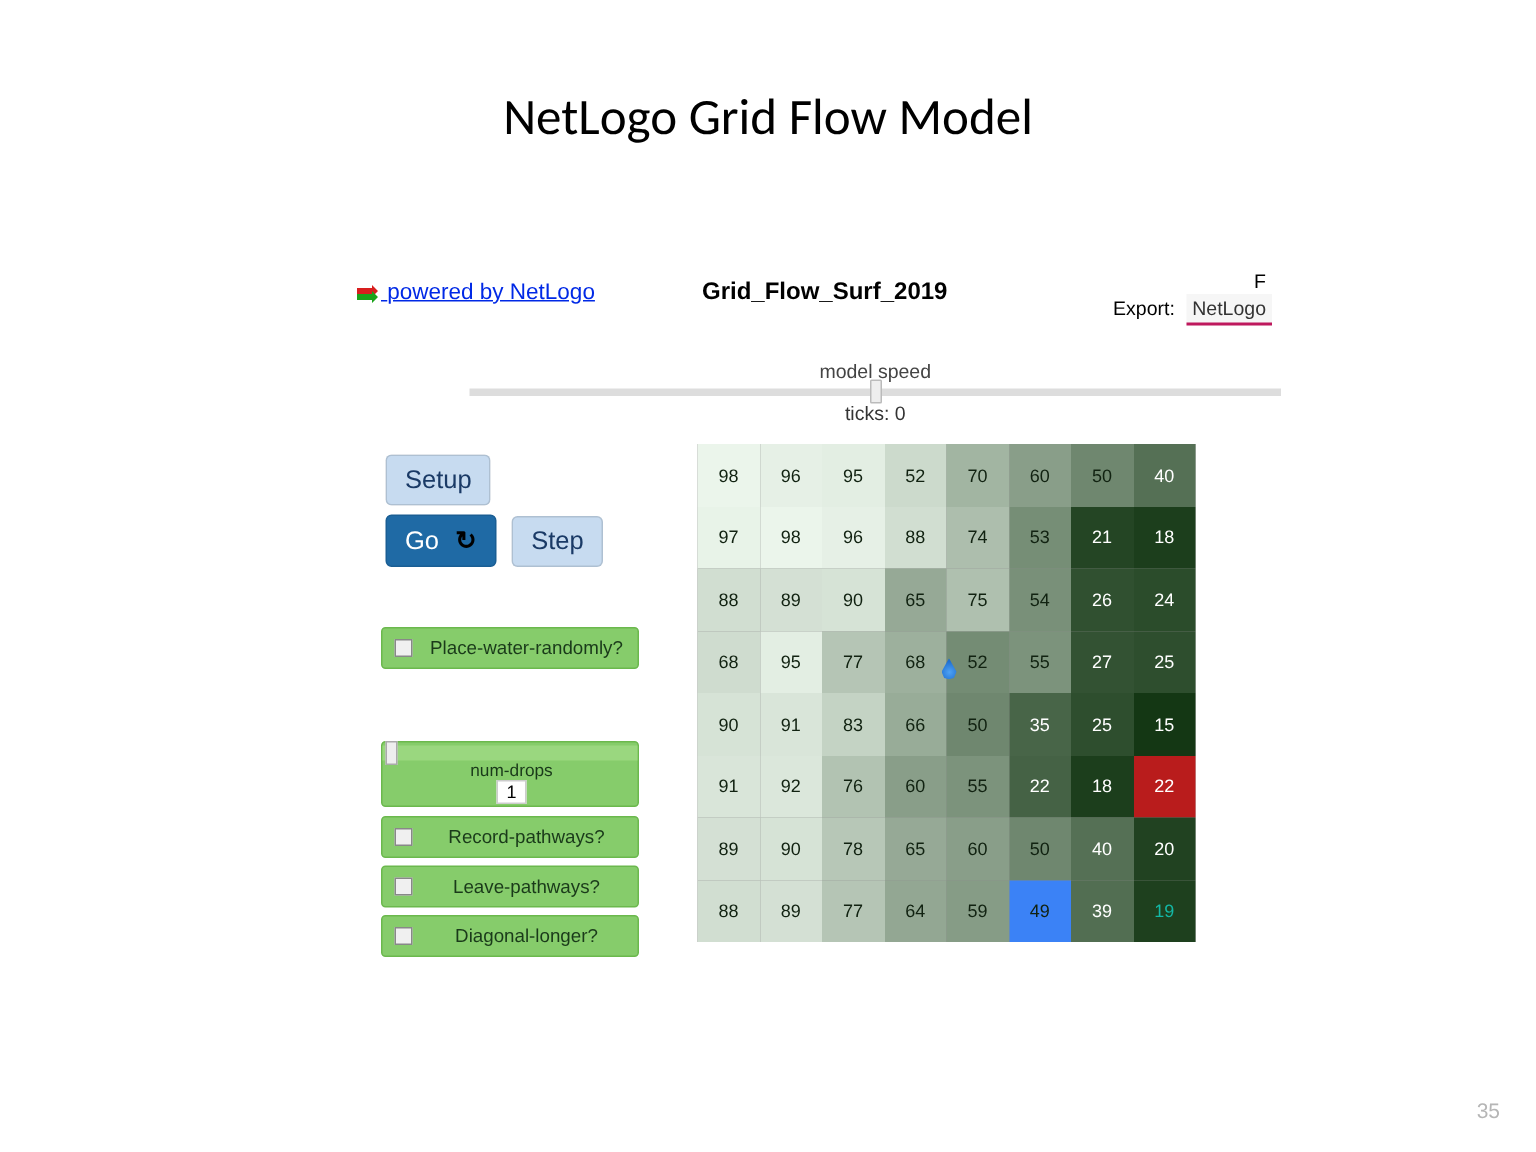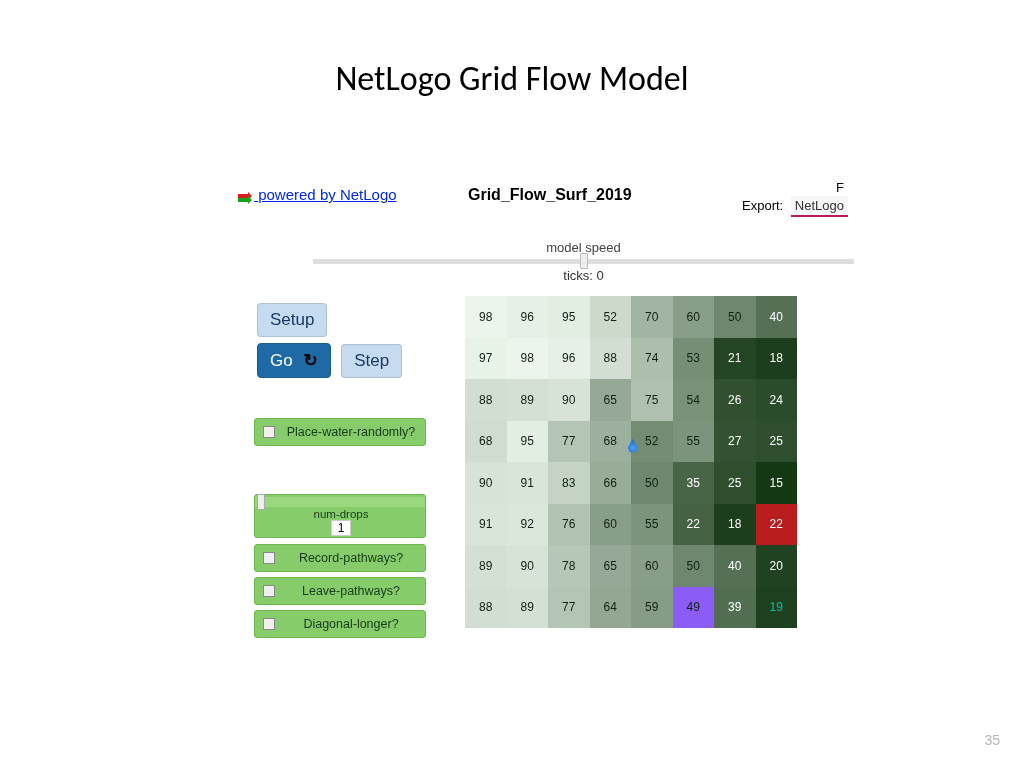--- a/index.html
+++ b/index.html
@@ -366,21 +366,21 @@
         <div class="cell" style="background: rgb(150, 169, 150); color: rgb(17, 34, 17);">65</div>
         <div class="cell" style="background: rgb(137, 158, 137); color: rgb(17, 34, 17);">60</div>
         <div class="cell" style="background: rgb(111, 135, 111); color: rgb(17, 34, 17);">50</div>
         <div class="cell" style="background: rgb(85, 112, 85); color: rgb(255, 255, 255);">40</div>
         <div class="cell" style="background: rgb(33, 66, 33); color: rgb(255, 255, 255);">20</div>
         <div class="cell" style="background: rgb(209, 222, 209); color: rgb(17, 34, 17);">88</div>
         <div class="cell" style="background: rgb(212, 224, 212); color: rgb(17, 34, 17);">89</div>
         <div class="cell" style="background: rgb(181, 197, 181); color: rgb(17, 34, 17);">77</div>
         <div class="cell" style="background: rgb(147, 167, 147); color: rgb(17, 34, 17);">64</div>
         <div class="cell" style="background: rgb(134, 156, 134); color: rgb(17, 34, 17);">59</div>
-        <div class="cell" style="background: #8b5cf6; color: rgb(17, 34, 17);">49</div>
+        <div class="cell" style="background: #3b82f6; color: rgb(17, 34, 17);">49</div>
         <div class="cell" style="background: rgb(82, 110, 82); color: rgb(255, 255, 255);">39</div>
         <div class="cell" style="background: rgb(30, 64, 30); color: #14b8a6;">19</div>
         <div class="drop"></div>
       </div>
   </div>
 
 </div>
 
 <div class="page-num">35</div>
 

